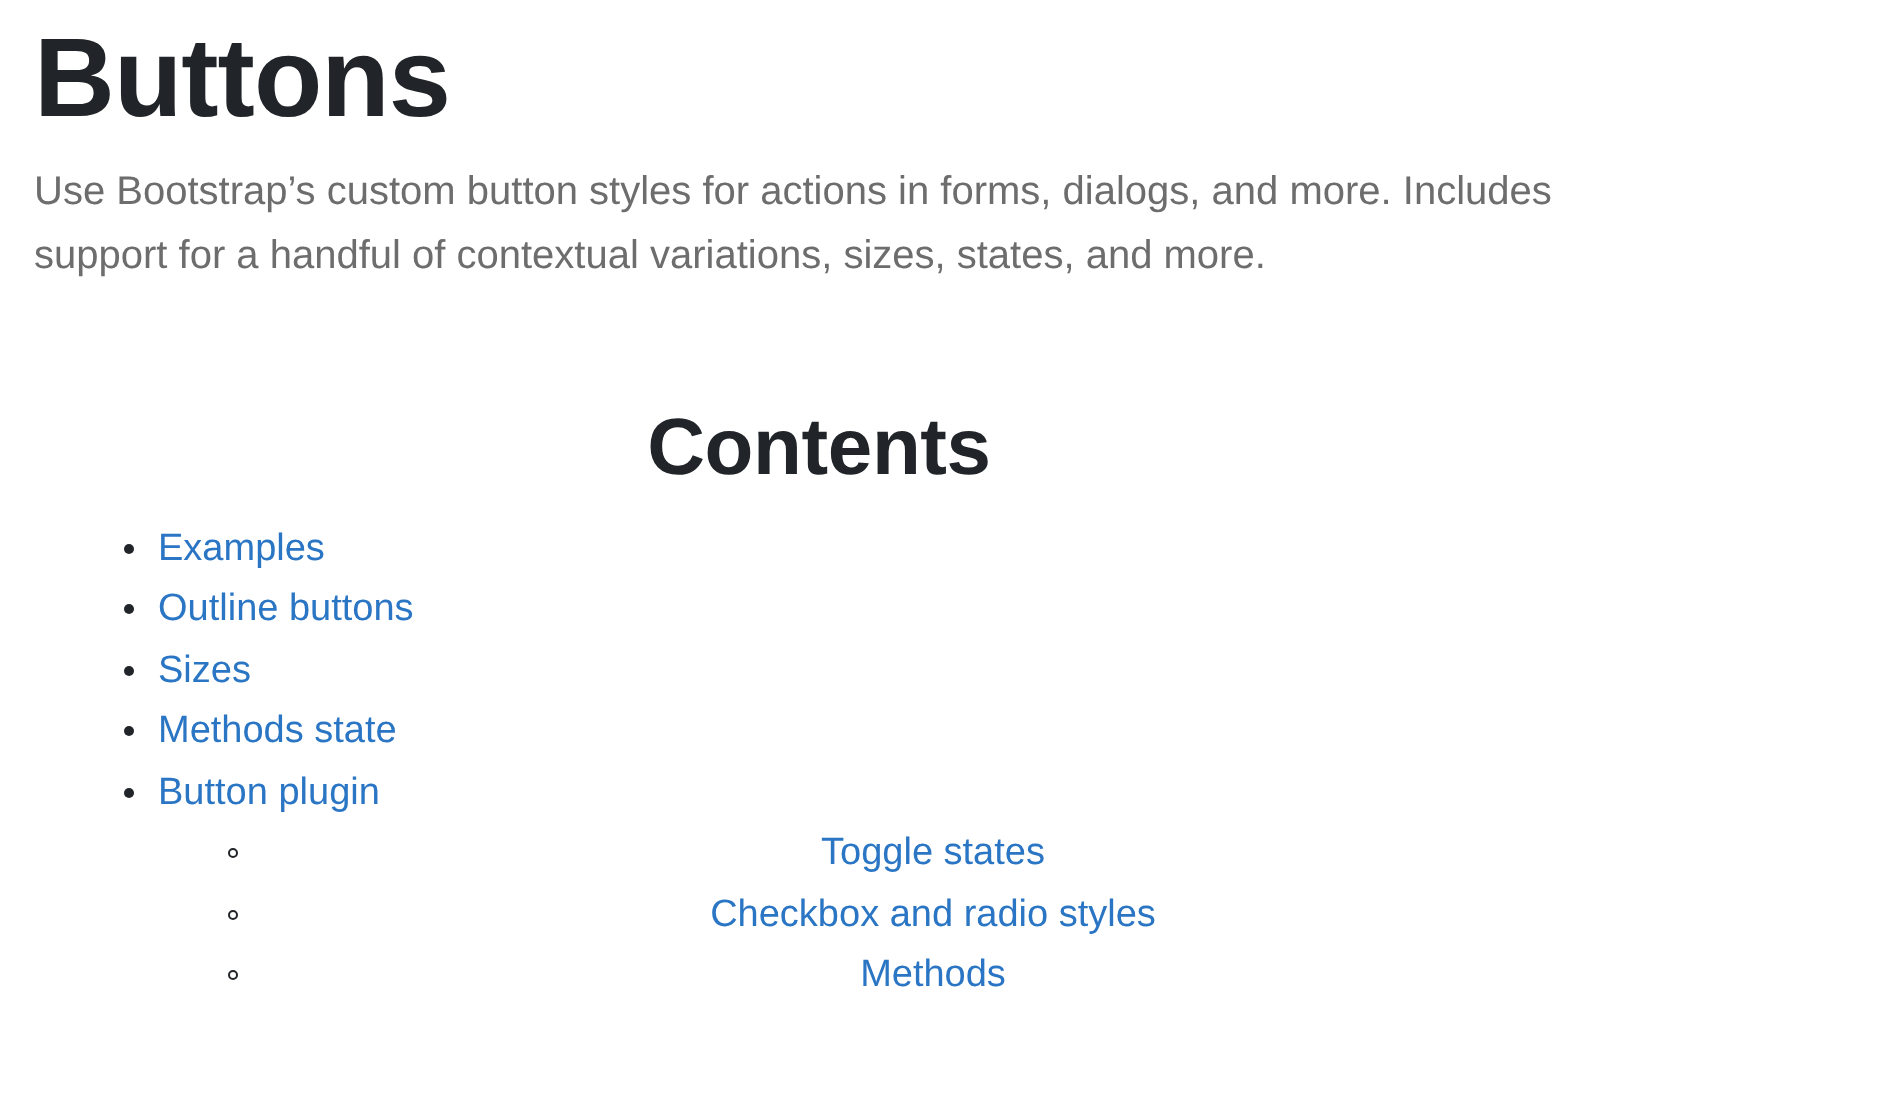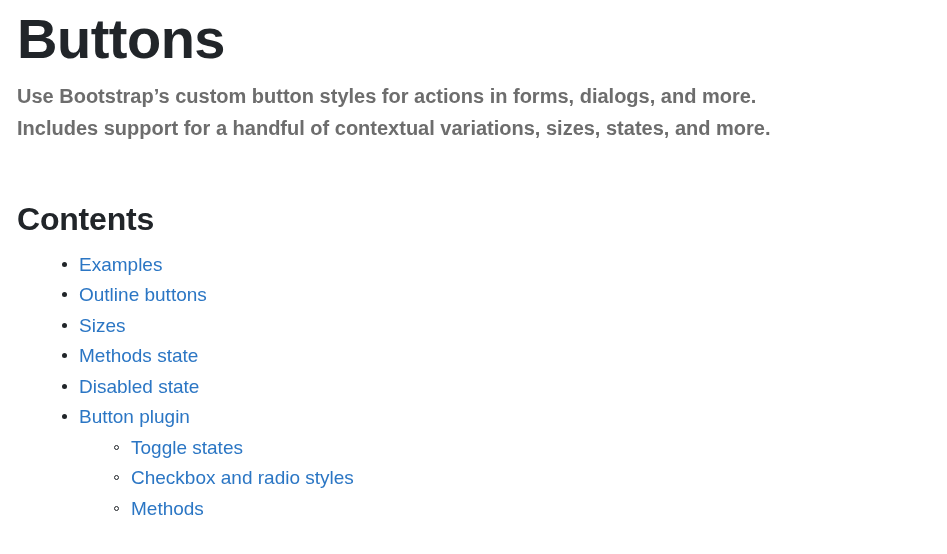--- a/index.html
+++ b/index.html
@@ -32,33 +32,34 @@
     font-size: 56px;
     font-weight: 700;
     line-height: 1.1;
     letter-spacing: -0.5px;
     color: #212529;
     margin: 0 0 0 0;
     padding-top: 4px;
   }
   p.lead {
     font-size: 20px;
-    font-weight: 700;
+    font-weight: 400;
     line-height: 32px;
     color: #6d6d6d;
     margin: 10px 0 0 0;
     max-width: 910px;
   }
   h2.section-title {
-    font-size: 32px;
+    font-size: 40px;
     font-weight: 700;
     line-height: 1.2;
     letter-spacing: -0.2px;
     color: #212529;
     margin: 56px 0 12px 0;
+    text-align: center;
   }
   ul.toc {
     list-style: none;
     margin: 9px 0 0 0;
     padding: 0 0 0 45px;
   }
   ul.toc > li {
     position: relative;
     font-size: 19px;
     line-height: 30.5px;
@@ -76,20 +77,21 @@
   ul.toc-sub {
     list-style: none;
     margin: 0;
     padding: 0 0 0 35px;
   }
   ul.toc-sub > li {
     position: relative;
     font-size: 19px;
     line-height: 30.5px;
     padding-left: 17px;
+    text-align: center;
   }
   ul.toc-sub > li > .bullet-circle {
     position: absolute;
     left: 0;
     top: 12px;
     width: 5px;
     height: 5px;
     border-radius: 50%;
     border: 1px solid #212529;
     box-sizing: border-box;
@@ -129,24 +131,20 @@
       <li>
         <span class="bullet-disc"></span>
         <a class="toc-link" href="#">Sizes</a>
       </li>
 
       <li>
         <span class="bullet-disc"></span>
         <a class="toc-link" href="#">Methods state</a>
       </li>
 
-      <li>
-        <span class="bullet-disc"></span>
-        <a class="toc-link" href="#">Disabled state</a>
-      </li>
 
       <li>
         <span class="bullet-disc"></span>
         <a class="toc-link" href="#">Button plugin</a>
 
         <ul class="toc-sub">
           <li>
             <span class="bullet-circle"></span>
             <a class="toc-link" href="#">Toggle states</a>
           </li>

